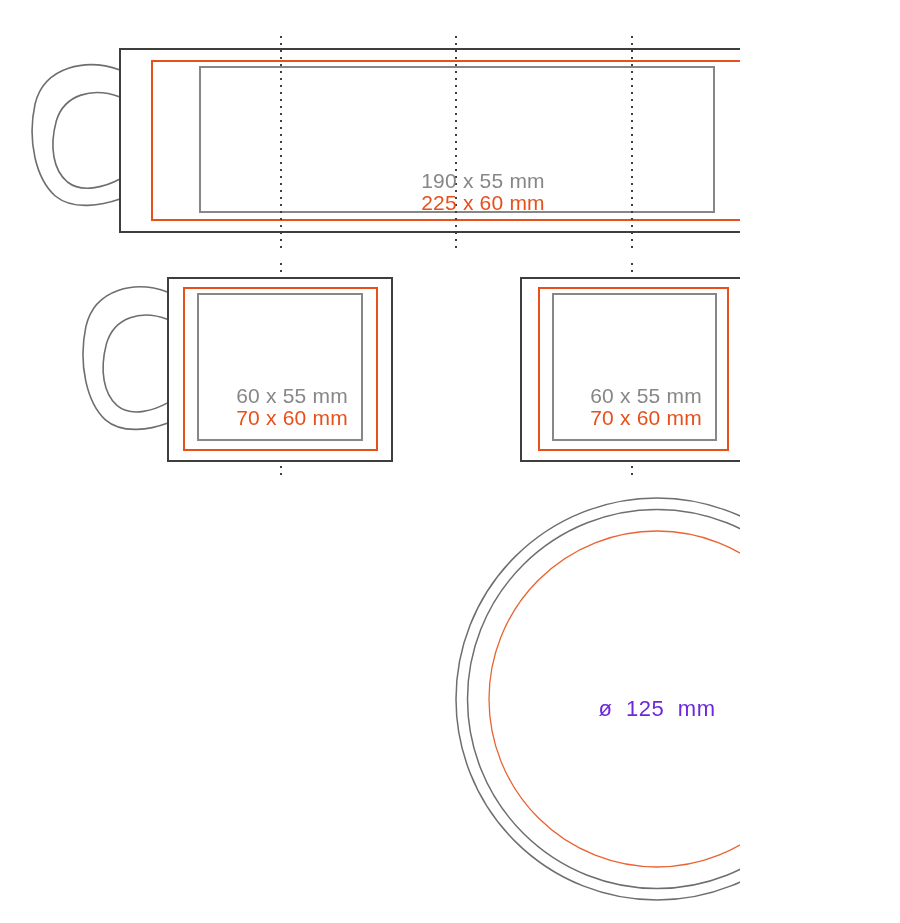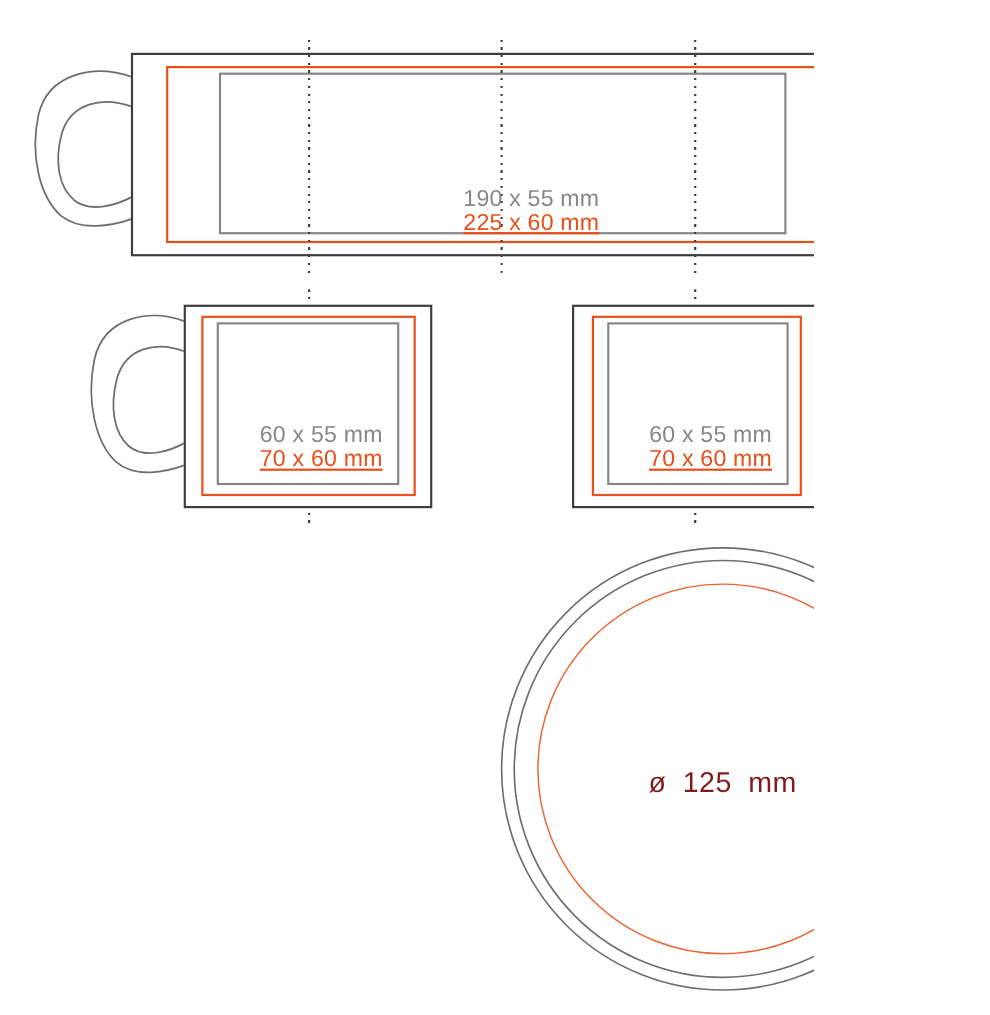--- a/index.html
+++ b/index.html
@@ -19,23 +19,23 @@
   }
   .guide {
     width:2px;
     background-image:repeating-linear-gradient(to bottom, #3f3f3f 0px, #3f3f3f 2px, transparent 2px, transparent 7px);
   }
   .dims {
     text-align:center; font-size:21px; line-height:22px;
     letter-spacing:0.2px; white-space:nowrap;
   }
   .dims .std { color:#878787; }
-  .dims .max { color:#e8501b;text-decoration:underline; }
+  .dims .max { color:#e8501b; }
   .diameter {
-    text-align:center; font-size:26px; color:#7f1d1d;
+    text-align:center; font-size:22px; color:#6d28d9;
     word-spacing:7px; letter-spacing:0.5px; white-space:nowrap;
   }
   svg.handle { overflow:visible; display:block; }
   .flip { transform:scaleX(-1); }
 </style>
 </head>
 <body>
 
 <div id="canvas">
 

